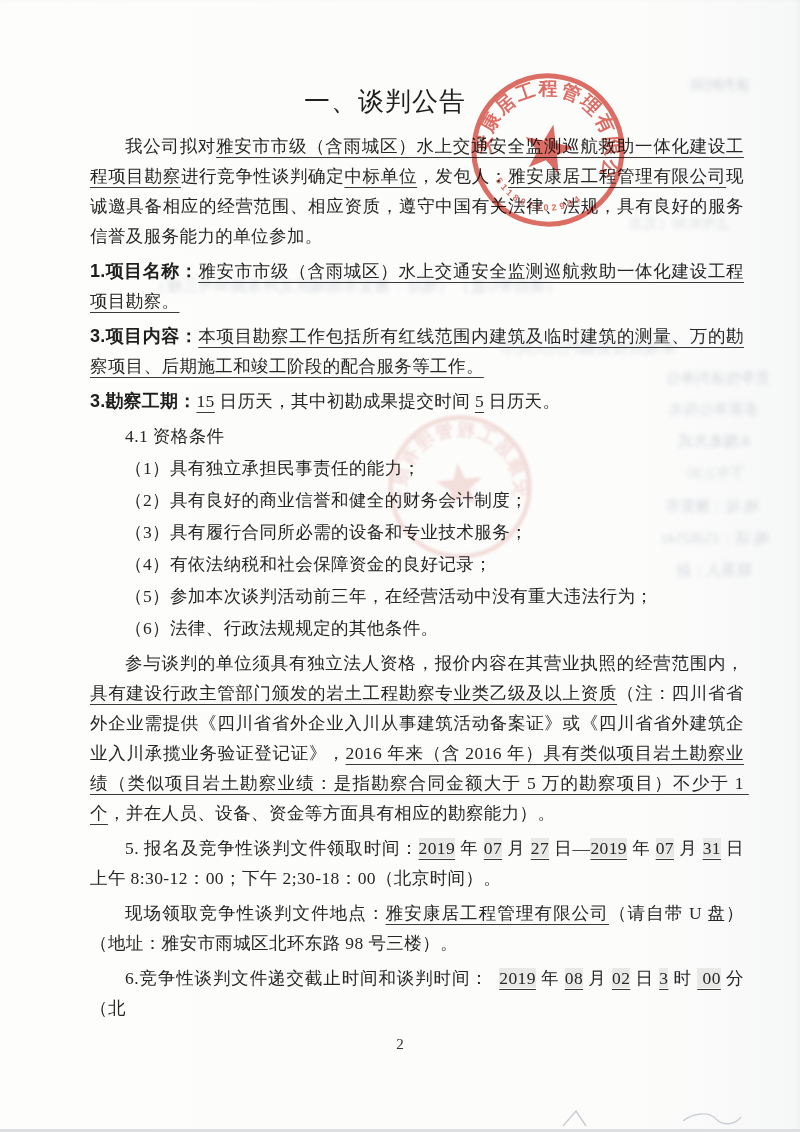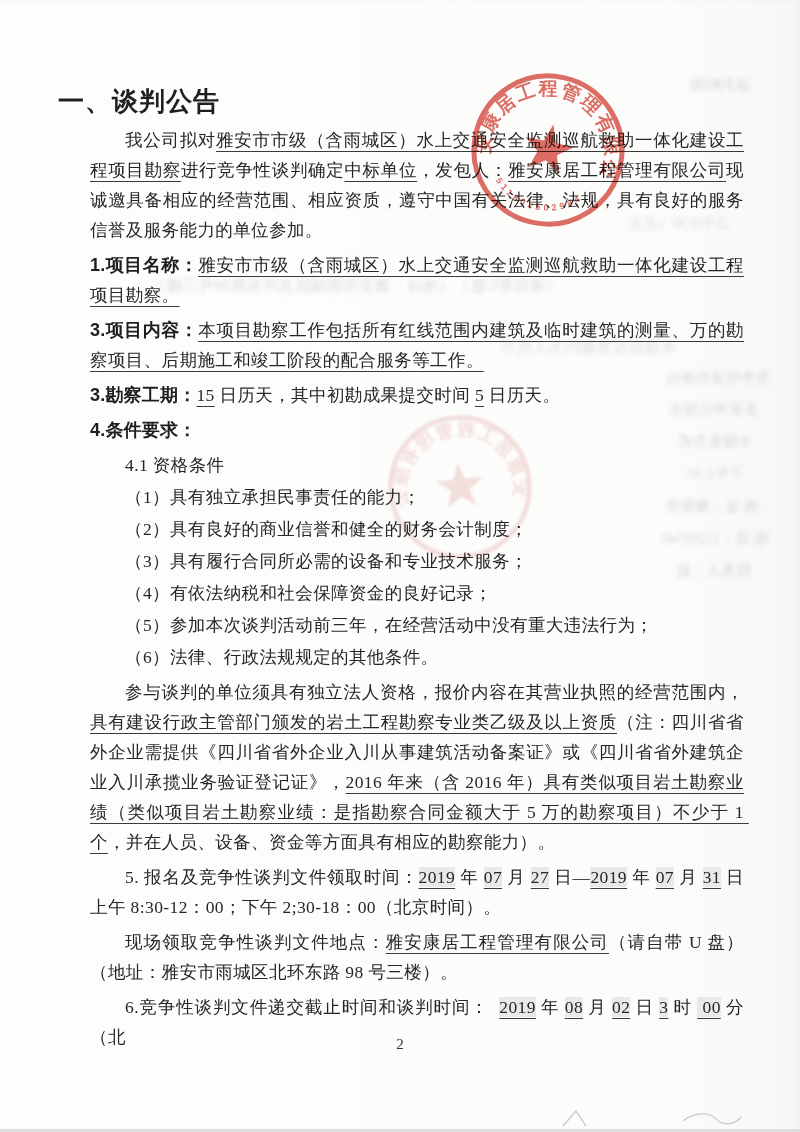--- a/index.html
+++ b/index.html
@@ -8,22 +8,22 @@
     width:800px;height:1132px;
     margin:0 auto;
     background:linear-gradient(90deg,#fdfdfc 0%,#fcfcfb 80%,#f6f7f7 100%);
     overflow:hidden;
     font-family:"Liberation Serif","DejaVu Serif",serif;
     color:#262626;
     box-shadow:inset 0 -3px 0 #dcdee0, inset -2px 0 5px rgba(0,0,0,.03);
   }
   .content{position:absolute;left:90px;right:56px;top:84px;}
   .title{
-    font-size:26px;font-weight:700;letter-spacing:1px;
-    margin:0 0 6px 0;
+    font-size:26px;font-weight:400;letter-spacing:1px;
+    text-align:center;margin:0 0 12px 0;
     transform:translateX(-32px);
     color:#1f1f1f;
   }
   .para{
     font-size:17.5px;line-height:30px;letter-spacing:.4px;
     text-align:justify;margin:5px 0 0 0;
   }
   .para.first{margin-top:0;}
   .para.list{margin-top:2px;}
   .para.indent{text-indent:2em;}
@@ -85,21 +85,20 @@
       <span class="ghostline" style="left: 676px; top: 561px; font-size: 15px; opacity: 0.6;">联系人：赵</span>
     </div>
 
   <div class="content">
     <h1 class="title">一、谈判公告</h1>
     <div id="doc-body">
         <p class="para first indent"><span class="">我公司拟对</span><span class="seg-u ">雅安市市级（含雨城区）水上交通安全监测巡航救助一体化建设工程项目勘察</span><span class="">进行竞争性谈判确定</span><span class="seg-u ">中标单位</span><span class="">，发包人：</span><span class="seg-u ">雅安康居工程管理有限公司</span><span class="">现诚邀具备相应的经营范围、相应资质，遵守中国有关法律、法规，具有良好的服务信誉及服务能力的单位参加。</span></p>
         <p class="para"><span class="seg-b ">1.项目名称：</span><span class="seg-u ">雅安市市级（含雨城区）水上交通安全监测巡航救助一体化建设工程项目勘察。</span></p>
         <p class="para"><span class="seg-b ">3.项目内容：</span><span class="seg-u ">本项目勘察工作包括所有红线范围内建筑及临时建筑的测量、万的勘察项目、后期施工和竣工阶段的配合服务等工作。</span></p>
         <p class="para"><span class="seg-b ">3.勘察工期：</span><span class="seg-u ">15</span><span class=""> 日历天，其中初勘成果提交时间 </span><span class="seg-u ">5</span><span class=""> 日历天。</span></p>
-        <p class="para"><span class="seg-b ">4.条件要求：</span></p>
         <p class="para indent"><span class="">4.1 资格条件</span></p>
         <p class="para list indent"><span class="">（1）具有独立承担民事责任的能力；</span></p>
         <p class="para list indent"><span class="">（2）具有良好的商业信誉和健全的财务会计制度；</span></p>
         <p class="para list indent"><span class="">（3）具有履行合同所必需的设备和专业技术服务；</span></p>
         <p class="para list indent"><span class="">（4）有依法纳税和社会保障资金的良好记录；</span></p>
         <p class="para list indent"><span class="">（5）参加本次谈判活动前三年，在经营活动中没有重大违法行为；</span></p>
         <p class="para list indent"><span class="">（6）法律、行政法规规定的其他条件。</span></p>
         <p class="para indent"><span class="">参与谈判的单位须具有独立法人资格，报价内容在其营业执照的经营范围内，</span><span class="seg-u ">具有建设行政主管部门颁发的岩土工程勘察专业类乙级及以上资质</span><span class="">（注：四川省省外企业需提供《四川省省外企业入川从事建筑活动备案证》或《四川省省外建筑企业入川承揽业务验证登记证》，</span><span class="seg-u ">2016 年来（含 2016 年）具有类似项目岩土勘察业绩（类似项目岩土勘察业绩：是指勘察合同金额大于 5 万的勘察项目）不少于 1 个</span><span class="">，并在人员、设备、资金等方面具有相应的勘察能力）。</span></p>
         <p class="para indent"><span class="">5. 报名及竞争性谈判文件领取时间：</span><span class="seg-u seg-s">2019</span><span class=""> 年 </span><span class="seg-u seg-s">07</span><span class=""> 月 </span><span class="seg-u seg-s">27</span><span class=""> 日—</span><span class="seg-u seg-s">2019</span><span class=""> 年 </span><span class="seg-u seg-s">07</span><span class=""> 月 </span><span class="seg-u seg-s">31</span><span class=""> 日上午 8:30-12：00；下午 2;30-18：00（北京时间）。</span></p>
         <p class="para indent"><span class="">现场领取竞争性谈判文件地点：</span><span class="seg-u ">雅安康居工程管理有限公司</span><span class="">（请自带 U 盘）（地址：雅安市雨城区北环东路 98 号三楼）。</span></p>

